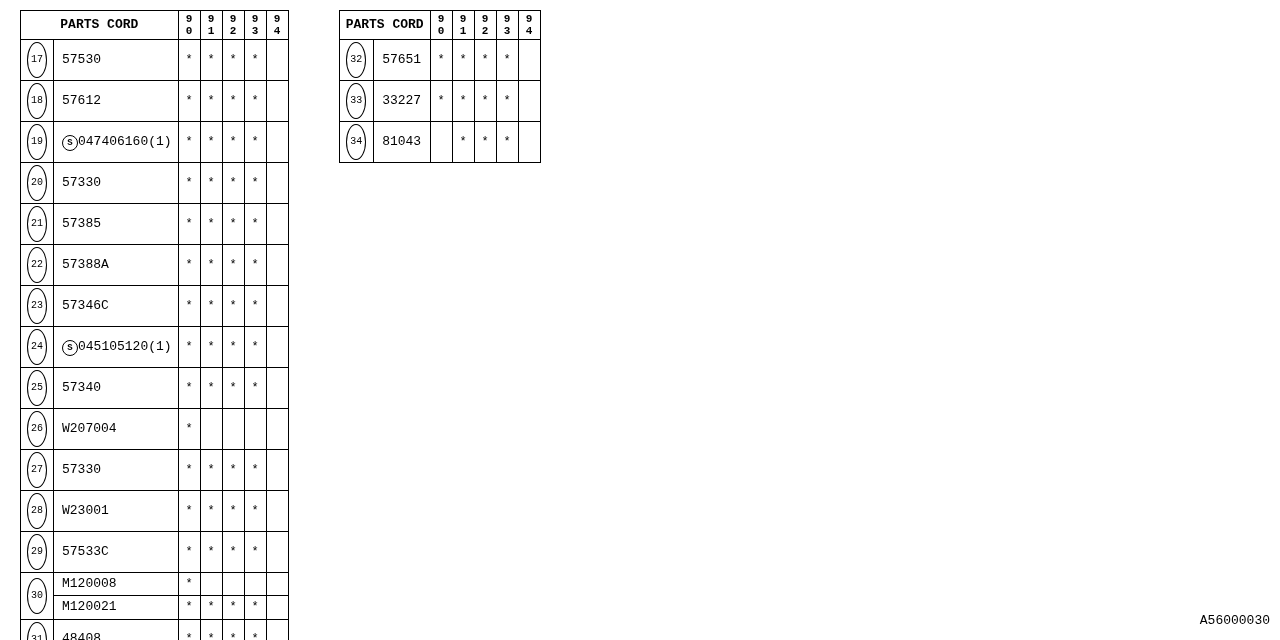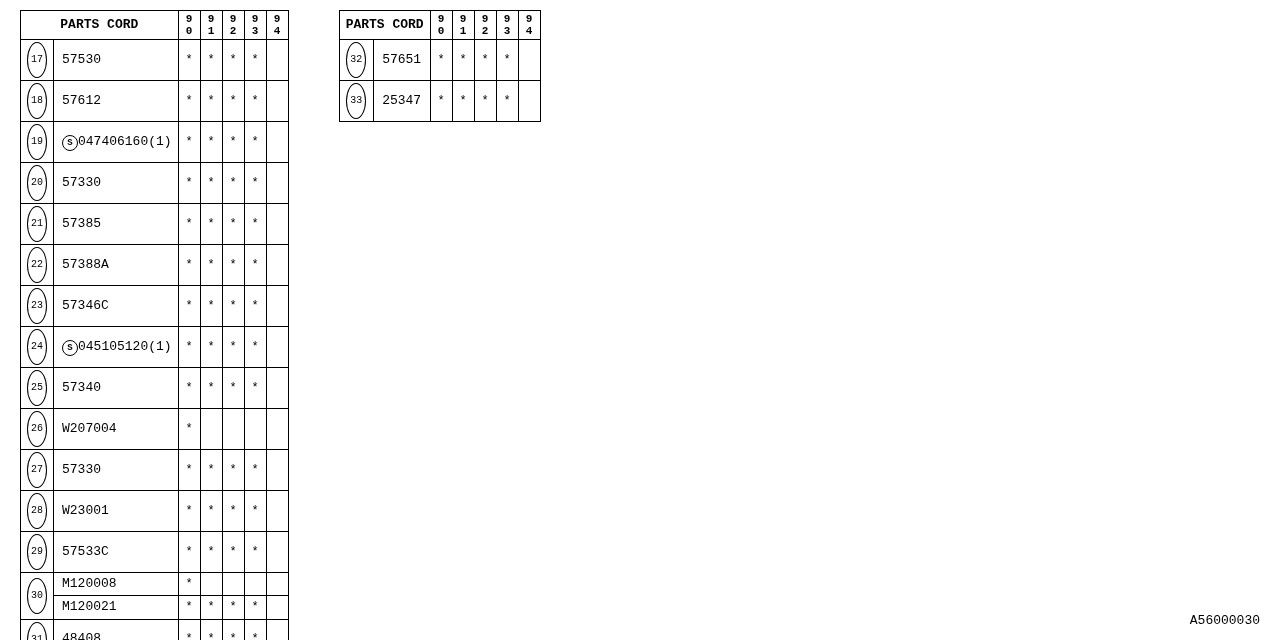--- a/index.html
+++ b/index.html
@@ -59,21 +59,21 @@
       padding-left: 8px;
     }
     .yr-col {
       width: 22px;
       text-align: center;
       font-size: 12px;
     }
     .watermark {
       position: absolute;
       bottom: 12px;
-      right: 20px;
+      right: 10px;
       font-family: 'Courier New', Courier, monospace;
       font-size: 13px;
       color: #000;
     }
     .yr-header {
       font-size: 11px;
       line-height: 1.1;
     }
   </style>
 </head>
@@ -258,22 +258,31 @@
             <td style="text-align: center;"><span class="circled">32</span></td>
             <td class="part-cell">57651</td>
             <td class="yr-col">*</td>
             <td class="yr-col">*</td>
             <td class="yr-col">*</td>
             <td class="yr-col">*</td>
             <td class="yr-col"></td>
           </tr>
           <tr>
             <td style="text-align: center;"><span class="circled">33</span></td>
-            <td class="part-cell">25347</td>
-            <td class="yr-col">*</td>
+            <td class="part-cell">33227</td>
+            <td class="yr-col">*</td>
+            <td class="yr-col">*</td>
+            <td class="yr-col">*</td>
+            <td class="yr-col">*</td>
+            <td class="yr-col"></td>
+          </tr>
+          <tr>
+            <td style="text-align: center;"><span class="circled">34</span></td>
+            <td class="part-cell">81043</td>
+            <td class="yr-col"></td>
             <td class="yr-col">*</td>
             <td class="yr-col">*</td>
             <td class="yr-col">*</td>
             <td class="yr-col"></td>
           </tr>
         </tbody>
     </table>
   </div>
 </div>
 

